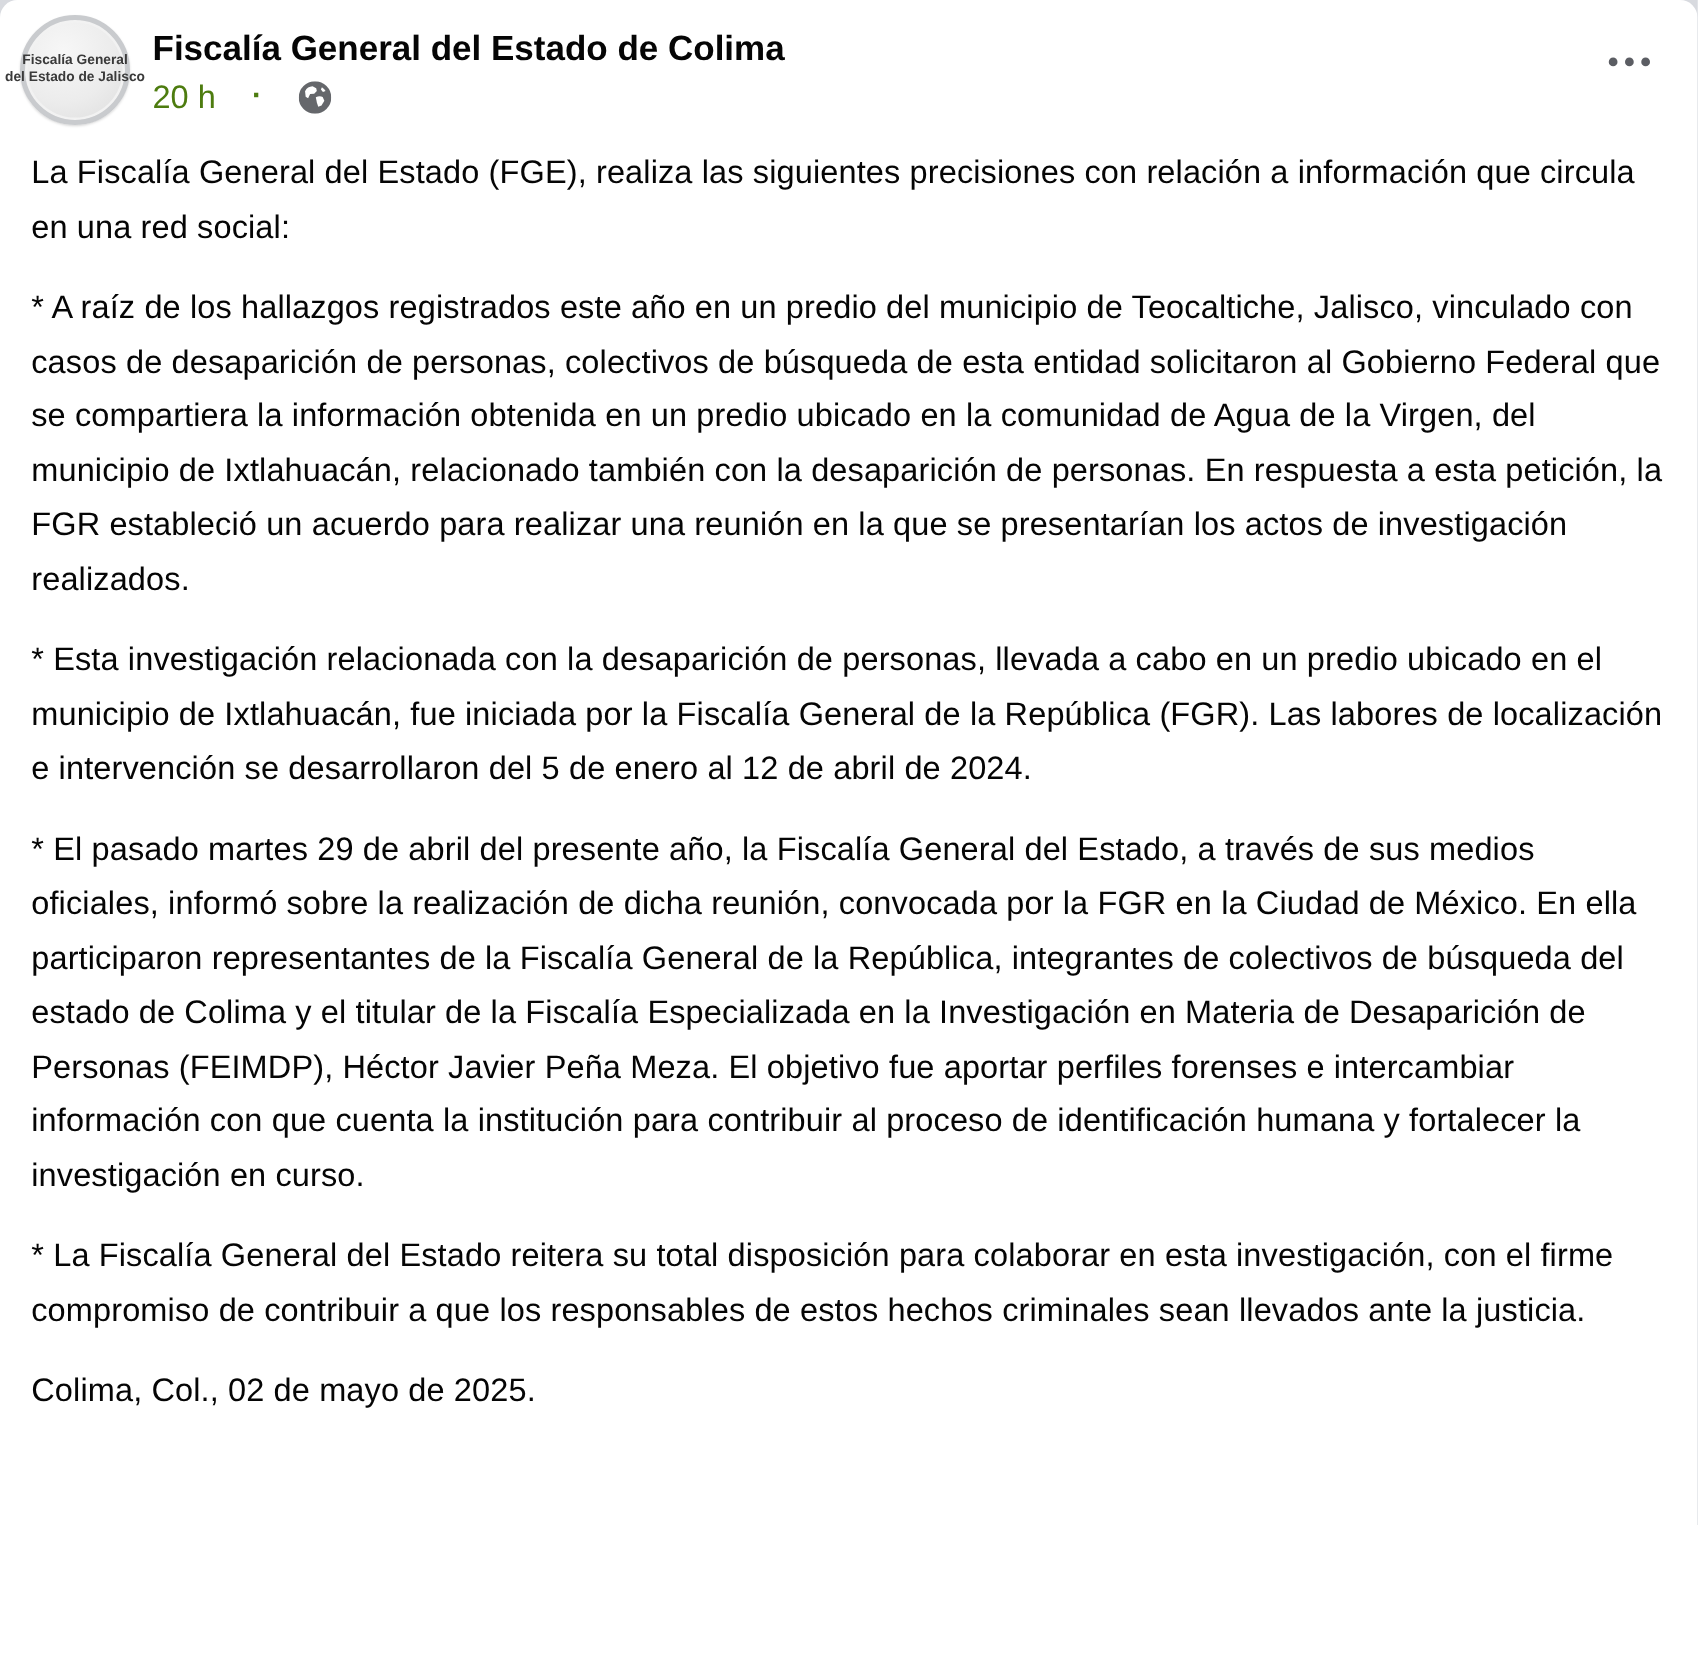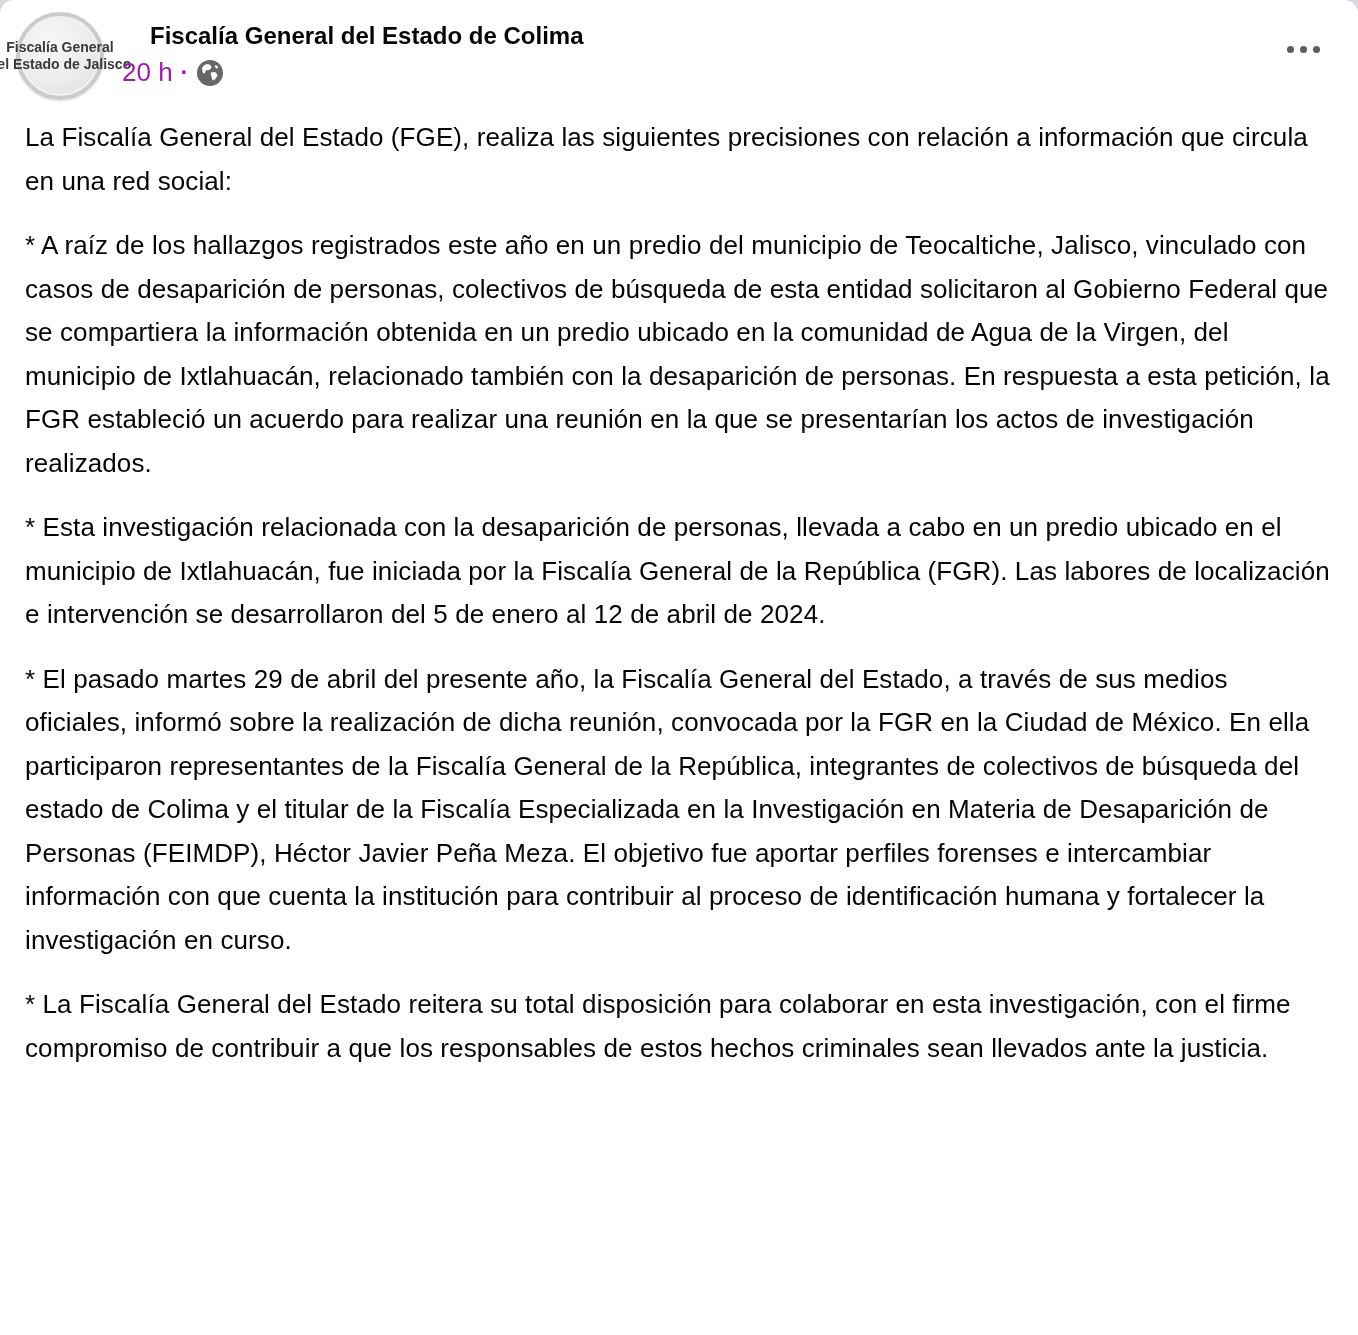--- a/index.html
+++ b/index.html
@@ -32,47 +32,47 @@
     box-shadow: inset 0 0 0 2px #f2f2f2, 0 1px 2px rgba(0,0,0,.15);
     display: flex;
     flex-direction: column;
     align-items: center;
     justify-content: center;
     flex: 0 0 auto;
     cursor: pointer;
     text-align: center;
   }
   .avatar-line {
-    font-size: 14px;
+    font-size: 11px;
     font-weight: 700;
     color: #3a3a3a;
     line-height: 1.25;
     letter-spacing: 0;
     white-space: nowrap;
   }
   .header-text {
     margin-left: 18px;
     padding-top: 10px;
   }
   .author-name {
-    font-size: 24px;
+    font-size: 28px;
     font-weight: 700;
     color: #050505;
     line-height: 1.2;
     cursor: pointer;
     display: inline-block;
-    margin-left: 28px;
   }
   .meta-row {
     display: flex;
     align-items: center;
     margin-top: 7px;
-    color: #a21caf;
+    color: #4d7c0f;
     font-size: 26px;
     line-height: 1.1;
+    gap: 21px;
   }
   .meta-sep {
     margin: 0 8px;
     font-weight: 700;
     font-size: 24px;
   }
   .globe {
     width: 26px;
     height: 26px;
     display: inline-block;
@@ -146,15 +146,16 @@
     </button>
 
   </div>
 
   <div class="post-body">
       <p>La Fiscalía General del Estado (FGE), realiza las siguientes precisiones con relación a información que circula en una red social:</p>
       <p>* A raíz de los hallazgos registrados este año en un predio del municipio de Teocaltiche, Jalisco, vinculado con casos de desaparición de personas, colectivos de búsqueda de esta entidad solicitaron al Gobierno Federal que se compartiera la información obtenida en un predio ubicado en la comunidad de Agua de la Virgen, del municipio de Ixtlahuacán, relacionado también con la desaparición de personas. En respuesta a esta petición, la FGR estableció un acuerdo para realizar una reunión en la que se presentarían los actos de investigación realizados.</p>
       <p>* Esta investigación relacionada con la desaparición de personas, llevada a cabo en un predio ubicado en el municipio de Ixtlahuacán, fue iniciada por la Fiscalía General de la República (FGR). Las labores de localización e intervención se desarrollaron del 5 de enero al 12 de abril de 2024.</p>
       <p>* El pasado martes 29 de abril del presente año, la Fiscalía General del Estado, a través de sus medios oficiales, informó sobre la realización de dicha reunión, convocada por la FGR en la Ciudad de México. En ella participaron representantes de la Fiscalía General de la República, integrantes de colectivos de búsqueda del estado de Colima y el titular de la Fiscalía Especializada en la Investigación en Materia de Desaparición de Personas (FEIMDP), Héctor Javier Peña Meza. El objetivo fue aportar perfiles forenses e intercambiar información con que cuenta la institución para contribuir al proceso de identificación humana y fortalecer la investigación en curso.</p>
       <p>* La Fiscalía General del Estado reitera su total disposición para colaborar en esta investigación, con el firme compromiso de contribuir a que los responsables de estos hechos criminales sean llevados ante la justicia.</p>
+      <p>Colima, Col., 02 de mayo de 2025.</p>
     </div>
 
 </div>
 
 </body></html>

